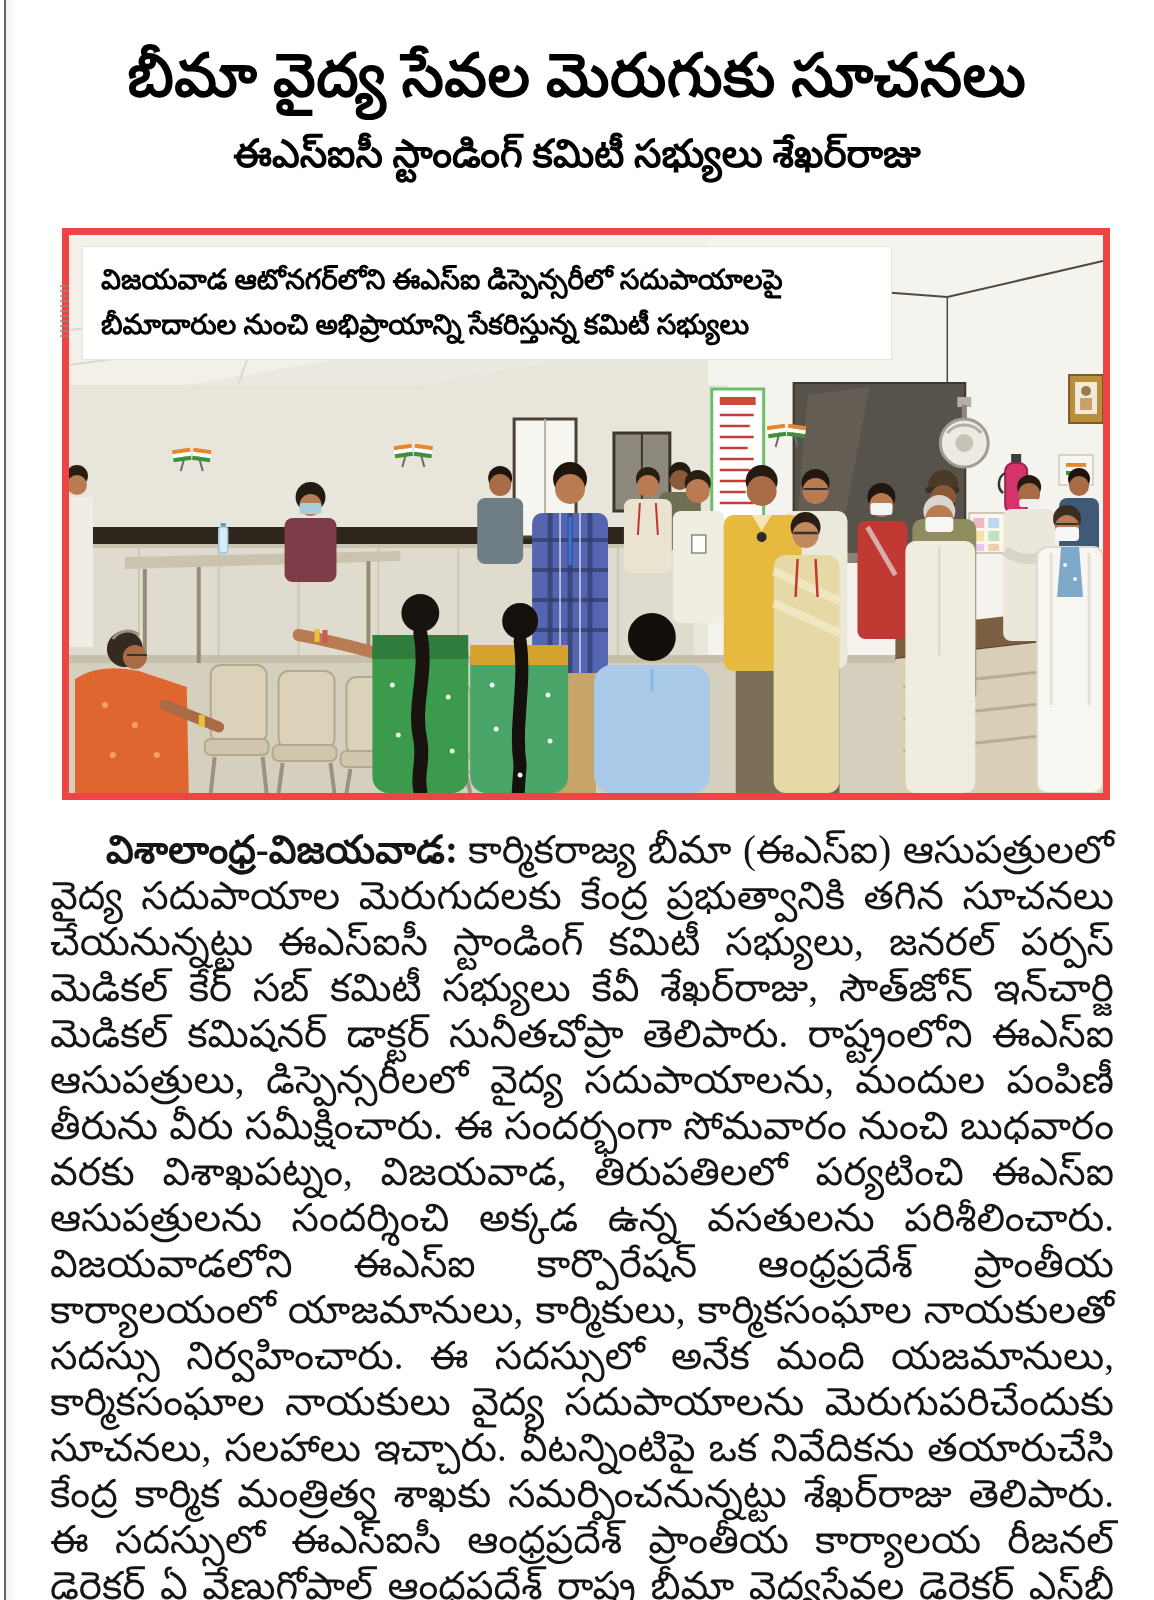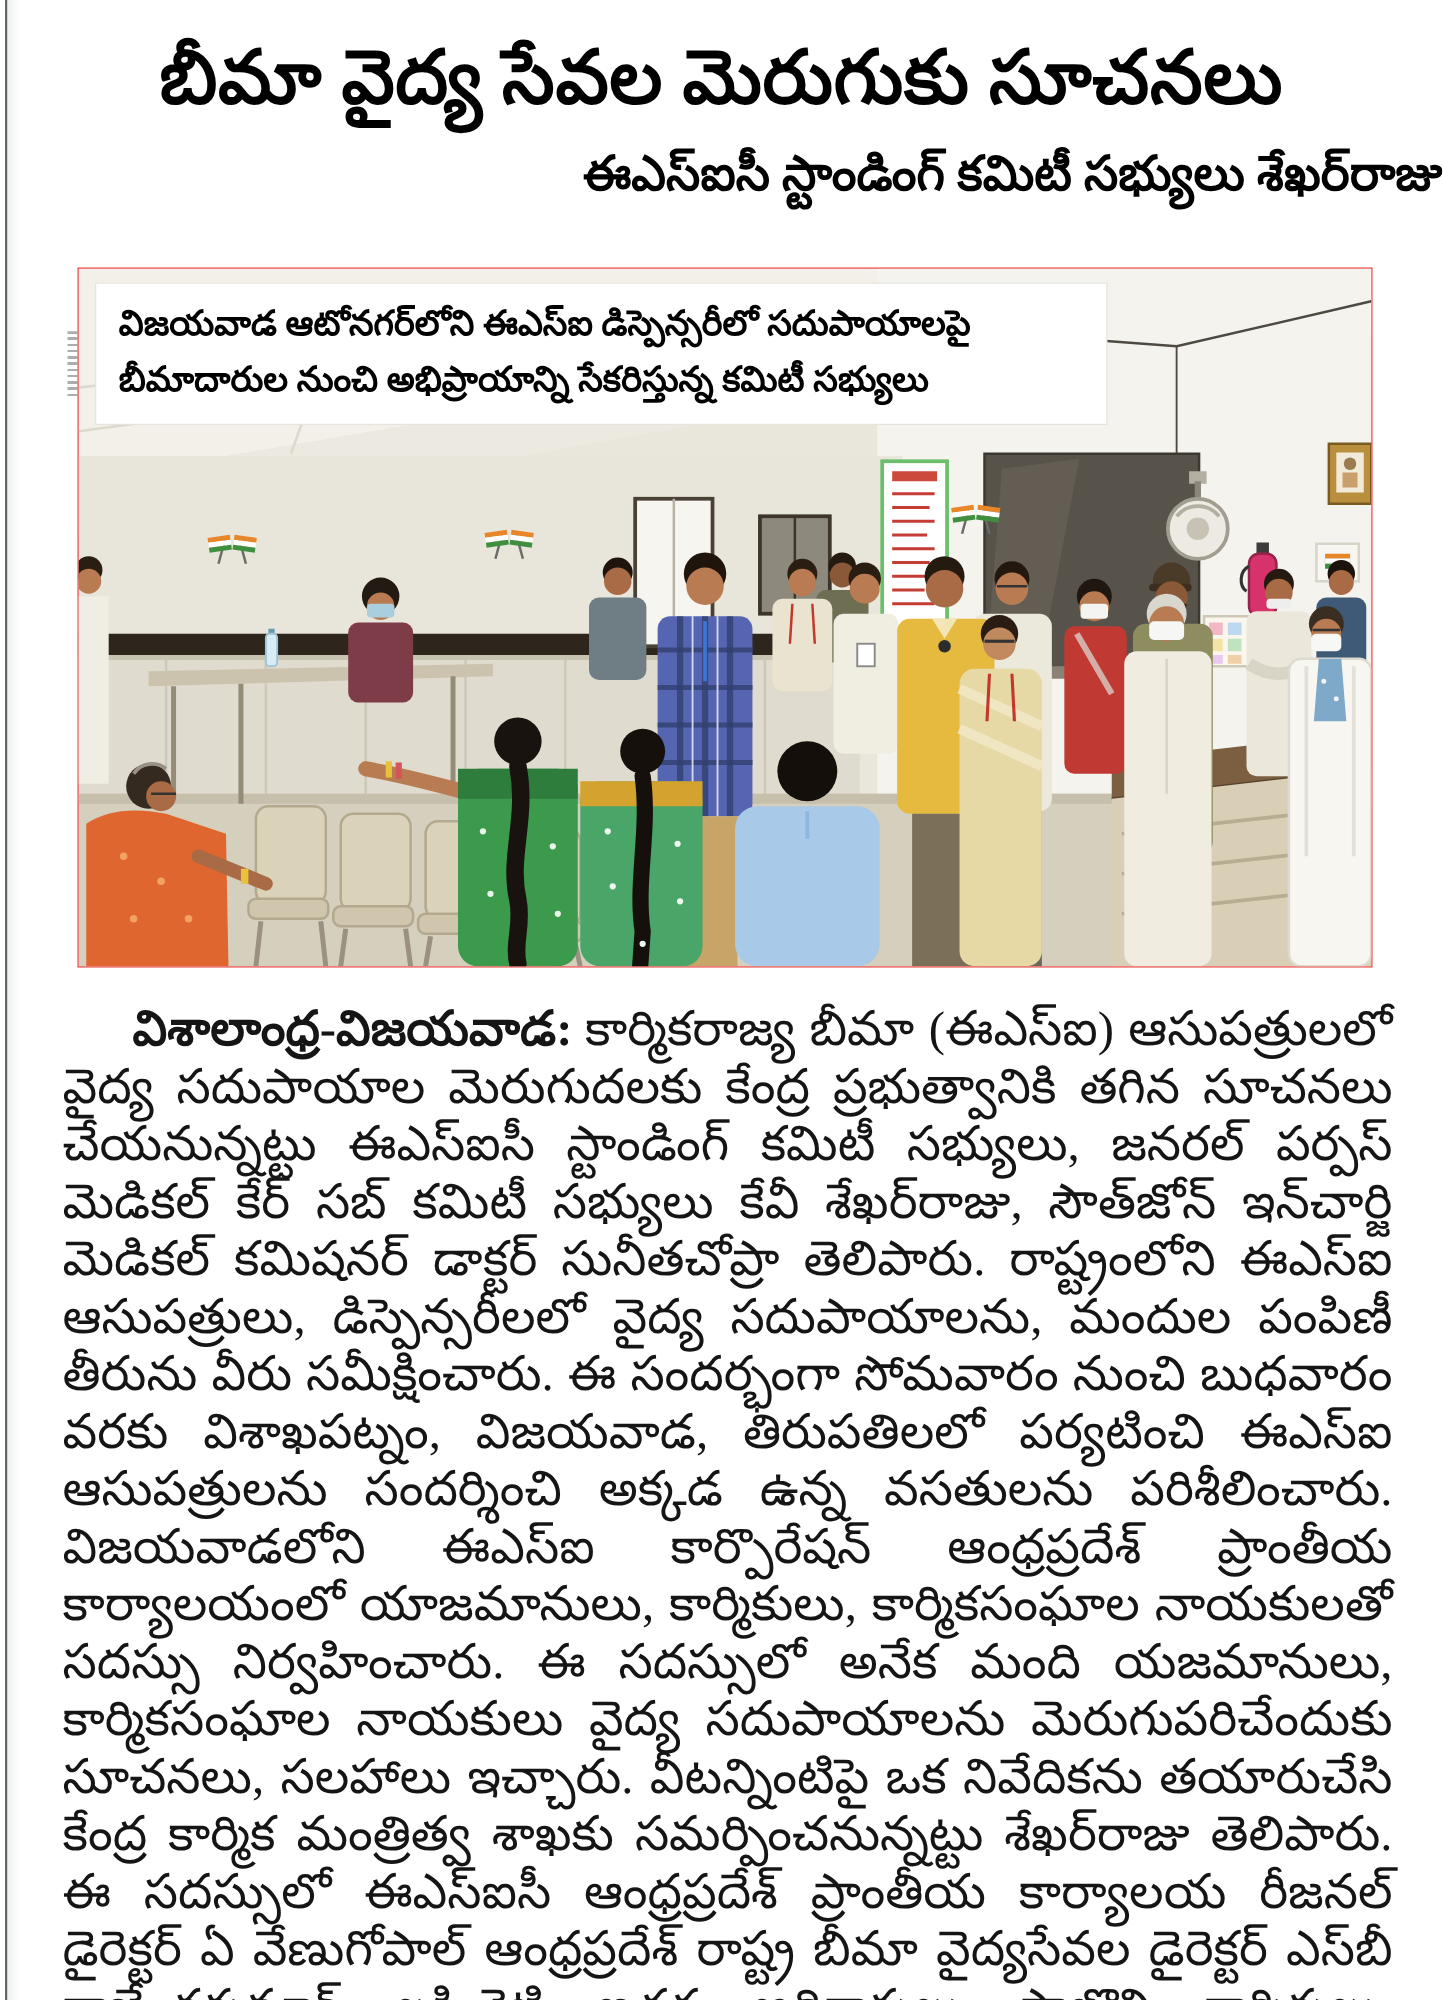--- a/index.html
+++ b/index.html
@@ -13,38 +13,38 @@
   }
   .scan-rule{
     position:absolute;left:4px;top:0;width:2px;height:1600px;
     background:#4a4a4a;opacity:.85;
   }
   .scan-edge{
     position:absolute;left:6px;top:0;width:10px;height:1600px;
     background:linear-gradient(to right,#eceff1,rgba(255,255,255,0));
   }
   .headline{
-    margin:0;padding-top:14px;
+    margin:0;padding-top:28px;
     text-align:center;
     font-size:60px;line-height:96px;
     font-weight:900;color:#000;
     letter-spacing:0.5px;
   }
   .subheadline{
     margin:0;padding-top:2px;
-    text-align:right;
+    text-align:center;
     font-size:39px;line-height:56px;
     font-weight:800;color:#000;
   }
   .photo{
     position:relative;
     margin:46px 0 0 62px;
     width:1034px;height:558px;
     background:#e9e6dc;
-    border:1px solid #ef4444;
+    border:7px solid #ef4444;
     box-sizing:content-box;
   }
   .photo svg{position:absolute;left:0;top:0;width:100%;height:100%;}
   .photo-caption{
     position:absolute;left:14px;top:12px;
     width:772px;
     background:#ffffff;
     padding:10px 18px 12px 18px;
     font-size:28px;line-height:45px;
     font-weight:700;color:#000;

